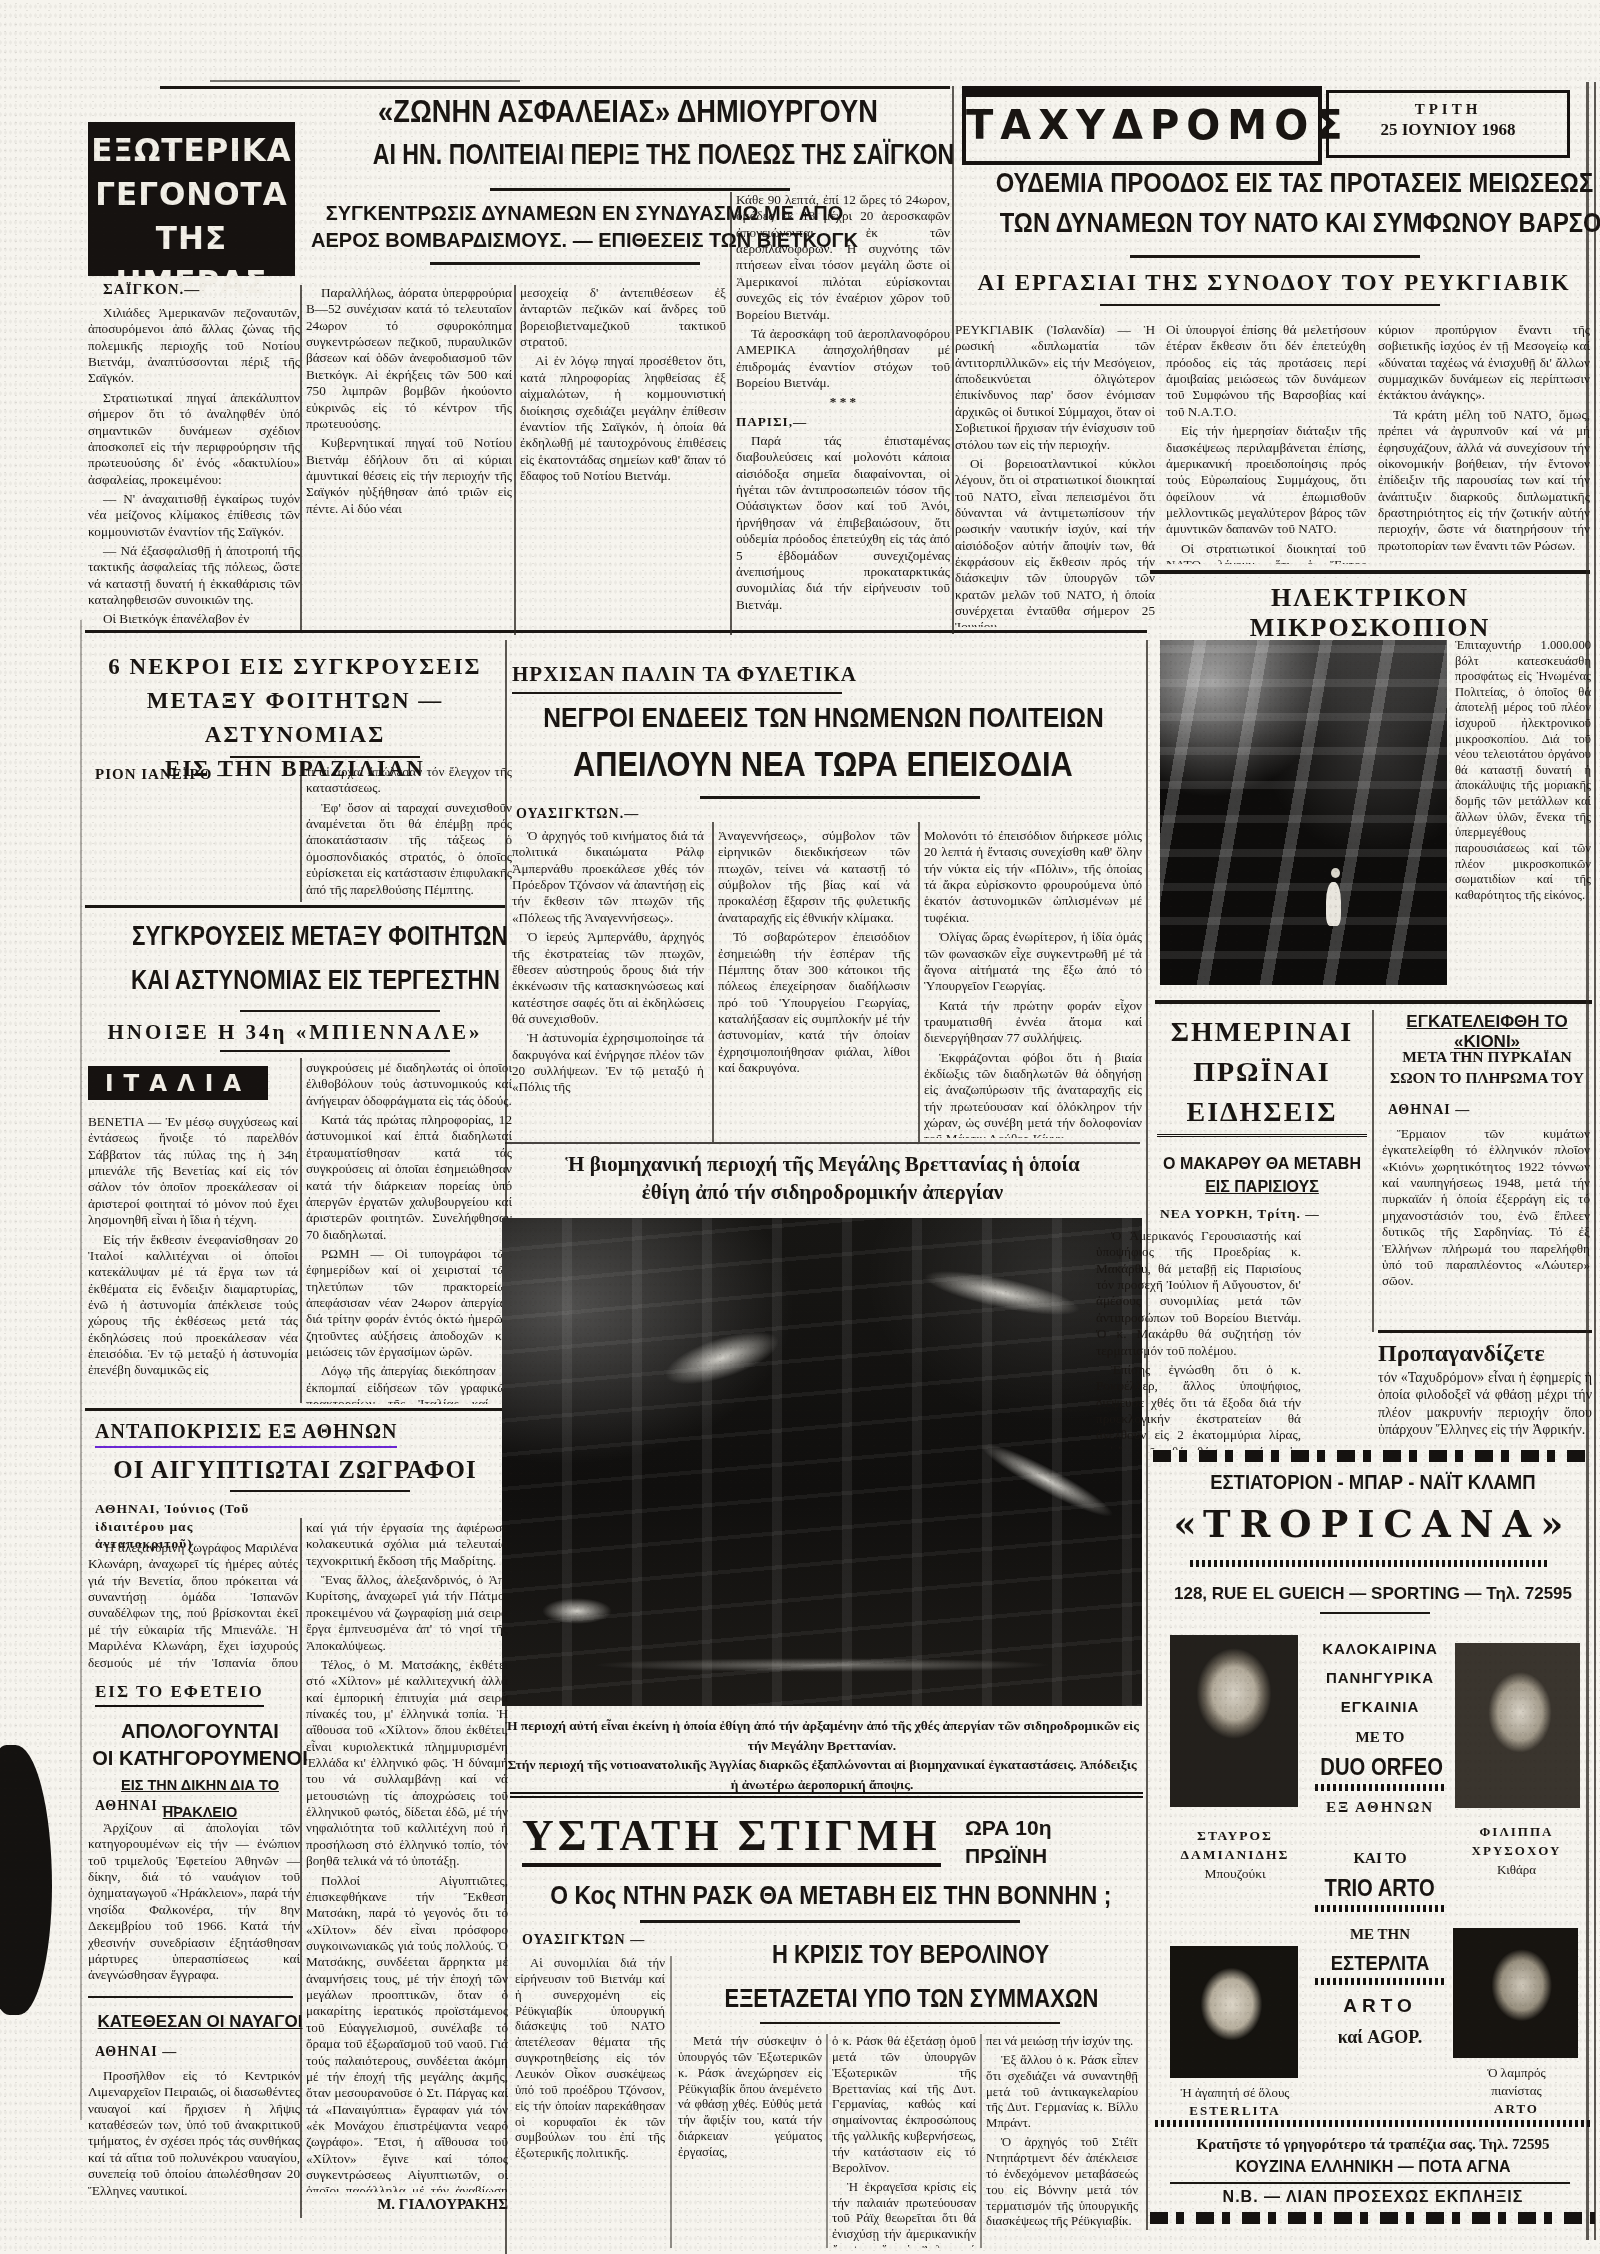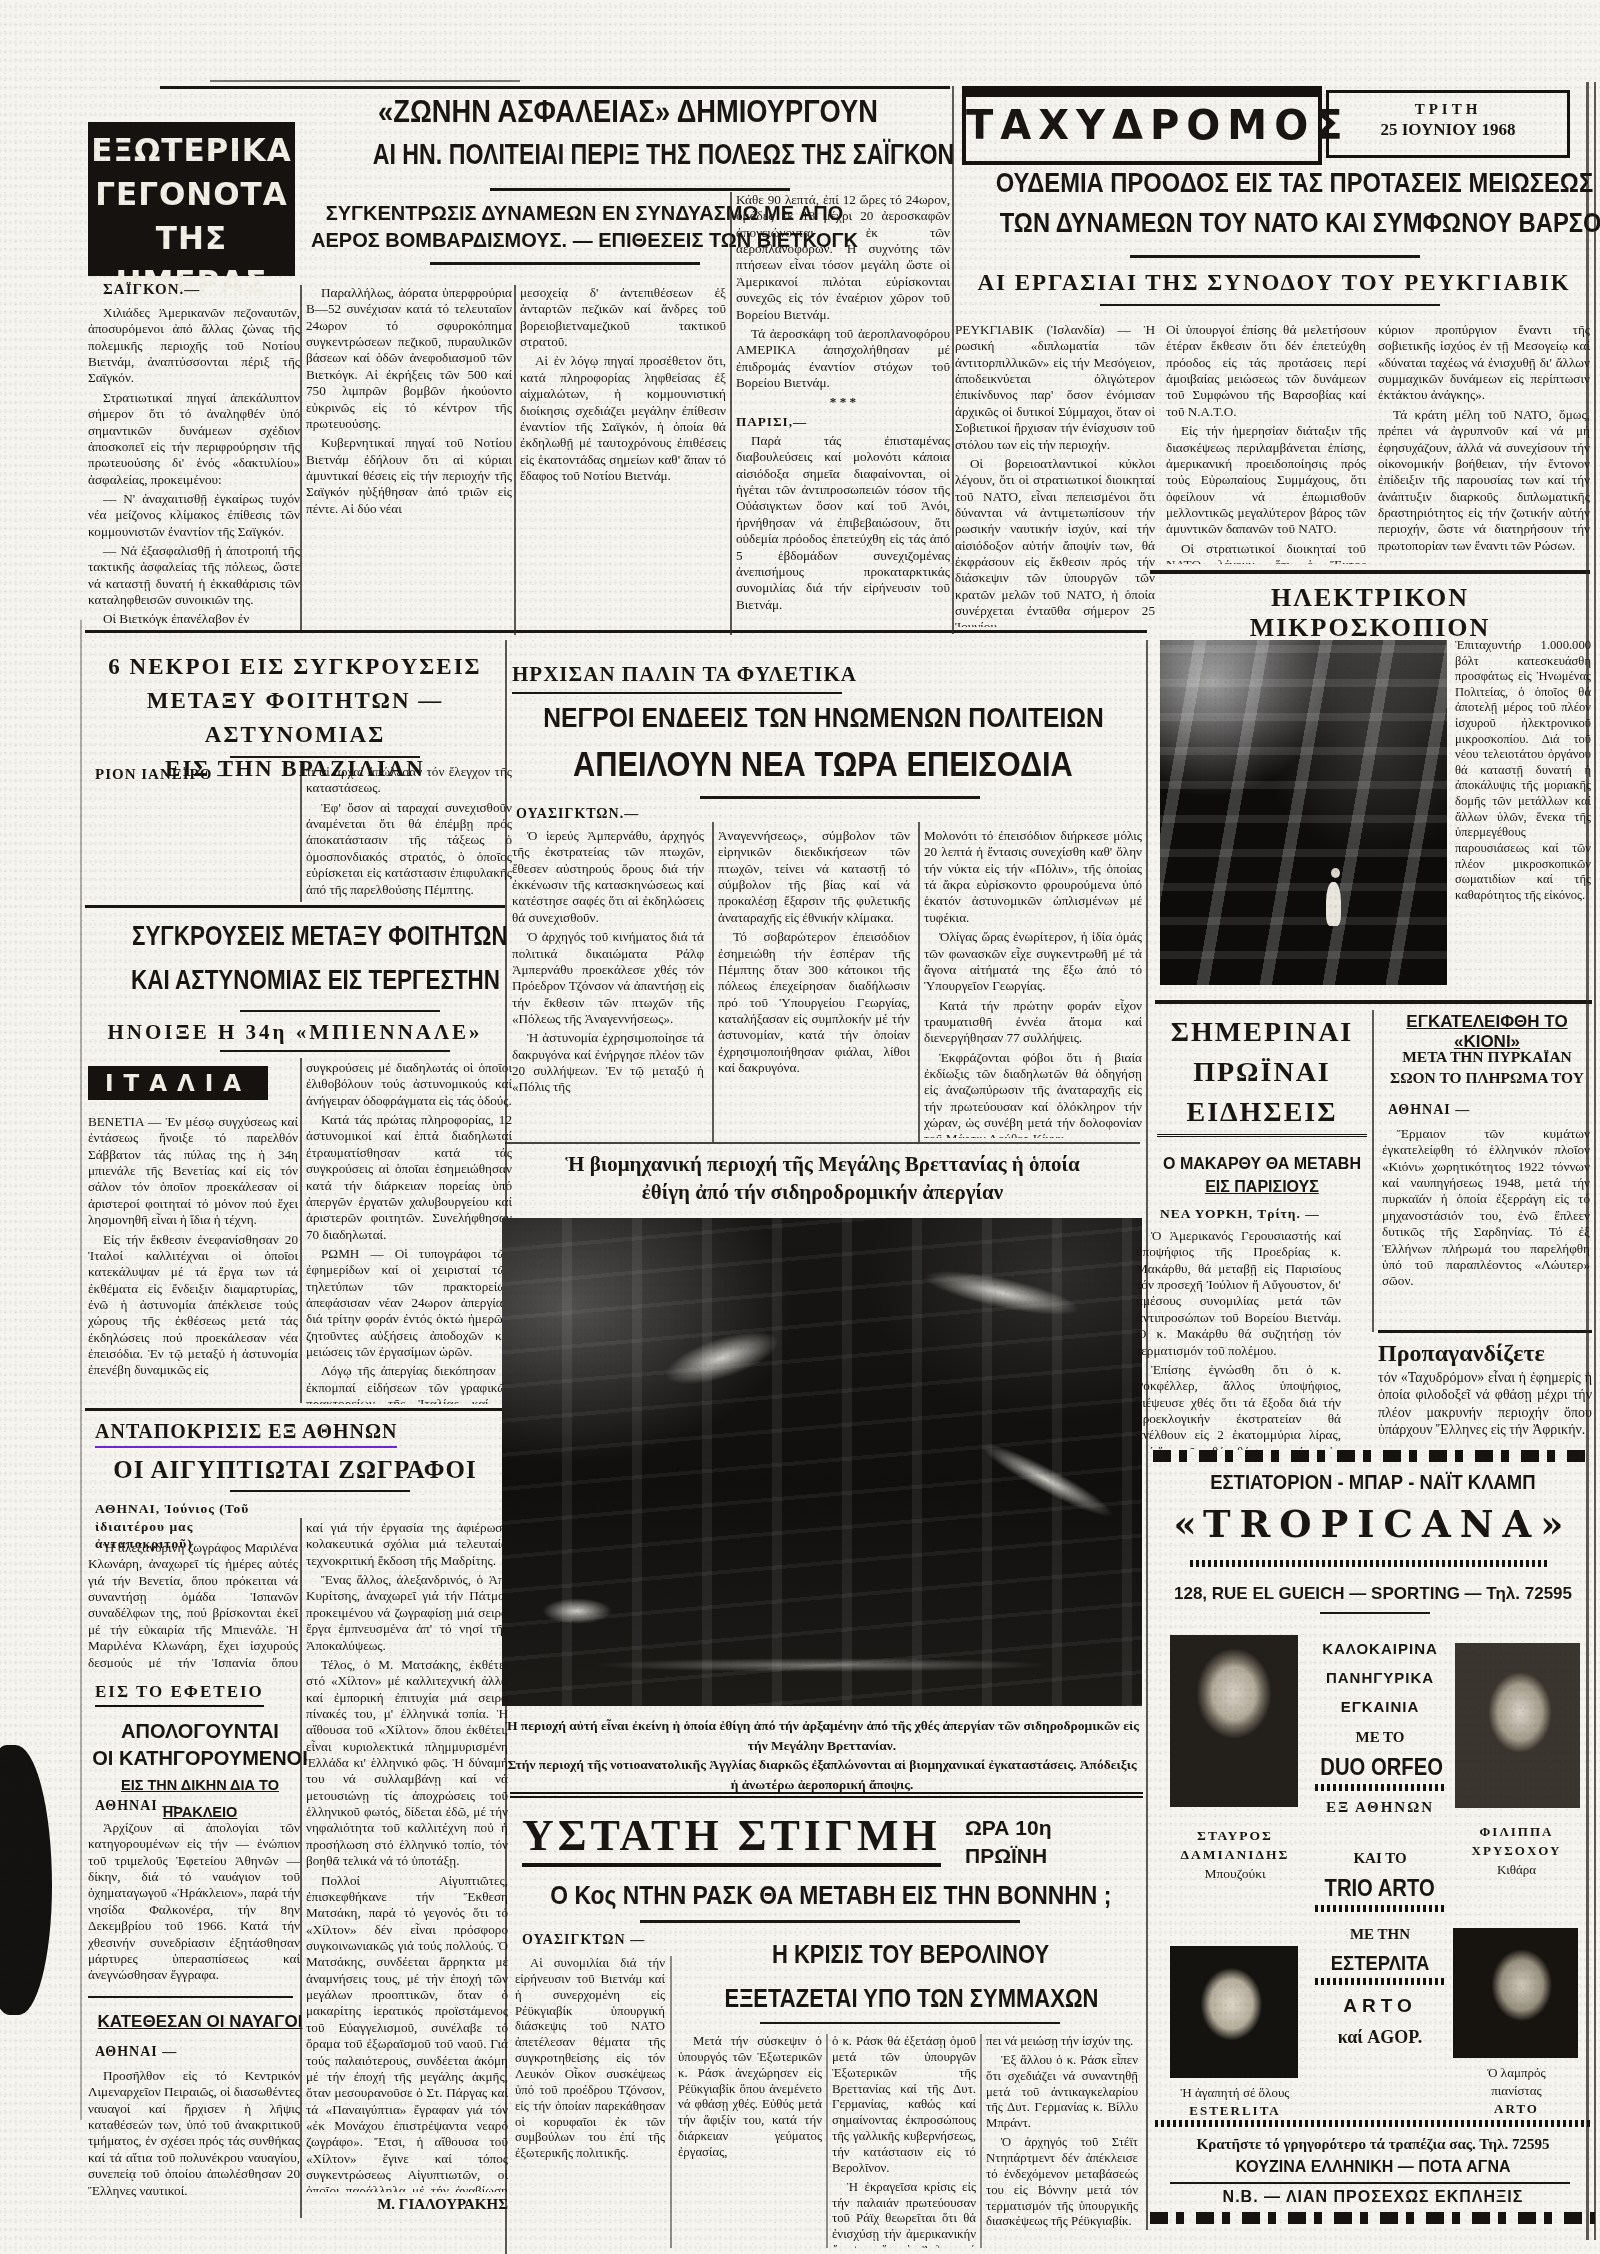--- a/index.html
+++ b/index.html
@@ -171,22 +171,22 @@
   <div class="rl" style="left:512px;top:692px;width:330px;height:2px;"></div>
   <div class="abs hl-sans" style="left:505px;top:702px;width:635px;font-size:28px;">
     <span class="cond">ΝΕΓΡΟΙ ΕΝΔΕΕΙΣ ΤΩΝ ΗΝΩΜΕΝΩΝ ΠΟΛΙΤΕΙΩΝ</span>
   </div>
   <div class="abs hl-sans" style="left:505px;top:744px;width:635px;font-size:35px;">
     <span class="cond">ΑΠΕΙΛΟΥΝ ΝΕΑ ΤΩΡΑ ΕΠΕΙΣΟΔΙΑ</span>
   </div>
   <div class="rl" style="left:700px;top:796px;width:280px;height:3px;"></div>
   <div class="abs dl" style="left:516px;top:806px;font-size:14px;">ΟΥΑΣΙΓΚΤΩΝ.—</div>
   <div class="abs txt" style="left:512px;top:828px;width:192px;height:310px;">
+    <p>Ὁ ἀρχηγός τοῦ κινήματος διά τά πολιτικά δικαιώματα Ράλφ Ἀμπερνάθυ προεκάλεσε χθές τόν Πρόεδρον Τζόνσον νά ἀπαντήσῃ εἰς τήν ἔκθεσιν τῶν πτωχῶν τῆς «Πόλεως τῆς Ἀναγεννήσεως».</p>
     <p>Ὁ ἱερεύς Ἀμπερνάθυ, ἀρχηγός τῆς ἐκστρατείας τῶν πτωχῶν, ἔθεσεν αὐστηρούς ὅρους διά τήν ἐκκένωσιν τῆς κατασκηνώσεως καί κατέστησε σαφές ὅτι αἱ ἐκδηλώσεις θά συνεχισθοῦν.</p>
-    <p>Ὁ ἀρχηγός τοῦ κινήματος διά τά πολιτικά δικαιώματα Ράλφ Ἀμπερνάθυ προεκάλεσε χθές τόν Πρόεδρον Τζόνσον νά ἀπαντήσῃ εἰς τήν ἔκθεσιν τῶν πτωχῶν τῆς «Πόλεως τῆς Ἀναγεννήσεως».</p>
     <p>Ἡ ἀστυνομία ἐχρησιμοποίησε τά δακρυγόνα καί ἐνήργησε πλέον τῶν 20 συλλήψεων. Ἐν τῷ μεταξύ ἡ «Πόλις τῆς</p>
   </div>
   <div class="abs txt" style="left:718px;top:828px;width:192px;height:310px;">
     <p class="noind">Ἀναγεννήσεως», σύμβολον τῶν εἰρηνικῶν διεκδικήσεων τῶν πτωχῶν, τείνει νά καταστῇ τό σύμβολον τῆς βίας καί νά προκαλέσῃ ἔξαρσιν τῆς φυλετικῆς ἀναταραχῆς εἰς ἐθνικήν κλίμακα.</p>
     <p>Τό σοβαρώτερον ἐπεισόδιον ἐσημειώθη τήν ἑσπέραν τῆς Πέμπτης ὅταν 300 κάτοικοι τῆς πόλεως ἐπεχείρησαν διαδήλωσιν πρό τοῦ Ὑπουργείου Γεωργίας, καταλήξασαν εἰς συμπλοκήν μέ τήν ἀστυνομίαν, κατά τήν ὁποίαν ἐχρησιμοποιήθησαν φιάλαι, λίθοι καί δακρυγόνα.</p>
   </div>
   <div class="abs txt" style="left:924px;top:828px;width:218px;height:310px;">
     <p class="noind">Μολονότι τό ἐπεισόδιον διήρκεσε μόλις 20 λεπτά ἡ ἔντασις συνεχίσθη καθ' ὅλην τήν νύκτα εἰς τήν «Πόλιν», τῆς ὁποίας τά ἄκρα εὑρίσκοντο φρουρούμενα ὑπό ἑκατόν ἀστυνομικῶν ὡπλισμένων μέ τυφέκια.</p>
     <p>Ὀλίγας ὥρας ἐνωρίτερον, ἡ ἰδία ὁμάς τῶν φωνασκῶν εἶχε συγκεντρωθῆ μέ τά ἄγονα αἰτήματά της ἔξω ἀπό τό Ὑπουργεῖον Γεωργίας.</p>
     <p>Κατά τήν πρώτην φοράν εἶχον τραυματισθῆ ἐννέα ἄτομα καί διενεργήθησαν 77 συλλήψεις.</p>
@@ -232,21 +232,21 @@
   <div class="abs hl-serif" style="left:1157px;top:1012px;width:210px;font-size:28px;line-height:40px;letter-spacing:2px;">
     <div>ΣΗΜΕΡΙΝΑΙ</div>
     <div>ΠΡΩΪΝΑΙ</div>
     <div style="border-bottom:3px double #161210;padding-bottom:2px;">ΕΙΔΗΣΕΙΣ</div>
   </div>
   <div class="abs hl-sans" style="left:1157px;top:1152px;width:210px;font-size:16px;line-height:23px;">
     <div>Ο ΜΑΚΑΡΘΥ ΘΑ ΜΕΤΑΒΗ</div>
     <div style="text-decoration:underline;">ΕΙΣ ΠΑΡΙΣΙΟΥΣ</div>
   </div>
   <div class="abs dl" style="left:1160px;top:1206px;font-size:13.5px;">ΝΕΑ ΥΟΡΚΗ, Τρίτη. —</div>
-  <div class="abs txt" style="left:1136px;top:1228px;width:205px;height:222px;">
+  <div class="abs txt" style="left:1096px;top:1228px;width:205px;height:222px;">
     <p>Ὁ Ἀμερικανός Γερουσιαστής καί ὑποψήφιος τῆς Προεδρίας κ. Μακάρθυ, θά μεταβῇ εἰς Παρισίους τόν προσεχῆ Ἰούλιον ἤ Αὔγουστον, δι' ἀμέσους συνομιλίας μετά τῶν ἀντιπροσώπων τοῦ Βορείου Βιετνάμ. Ὁ κ. Μακάρθυ θά συζητήσῃ τόν τερματισμόν τοῦ πολέμου.</p>
     <p>Ἐπίσης ἐγνώσθη ὅτι ὁ κ. Ροκφέλλερ, ἄλλος ὑποψήφιος, διέψευσε χθές ὅτι τά ἔξοδα διά τήν προεκλογικήν ἐκστρατείαν θά ἀνέλθουν εἰς 2 ἑκατομμύρια λίρας, καί ὅτι ταῦτα θά φθάσουν περίπου ὡς 200 χιλιάδας λίρας μόνον.</p>
   </div>
 
   <div class="abs hl-sans" style="left:1382px;top:1012px;width:210px;font-size:17px;text-decoration:underline;">ΕΓΚΑΤΕΛΕΙΦΘΗ ΤΟ «ΚΙΟΝΙ»</div>
   <div class="abs hl-serif" style="left:1382px;top:1046px;width:210px;font-size:15.5px;line-height:21px;">
     <div>ΜΕΤΑ ΤΗΝ ΠΥΡΚΑΪΑΝ</div>
     <div>ΣΩΟΝ ΤΟ ΠΛΗΡΩΜΑ ΤΟΥ</div>
   </div>
   <div class="abs dl" style="left:1388px;top:1102px;font-size:14px;">ΑΘΗΝΑΙ —</div>

